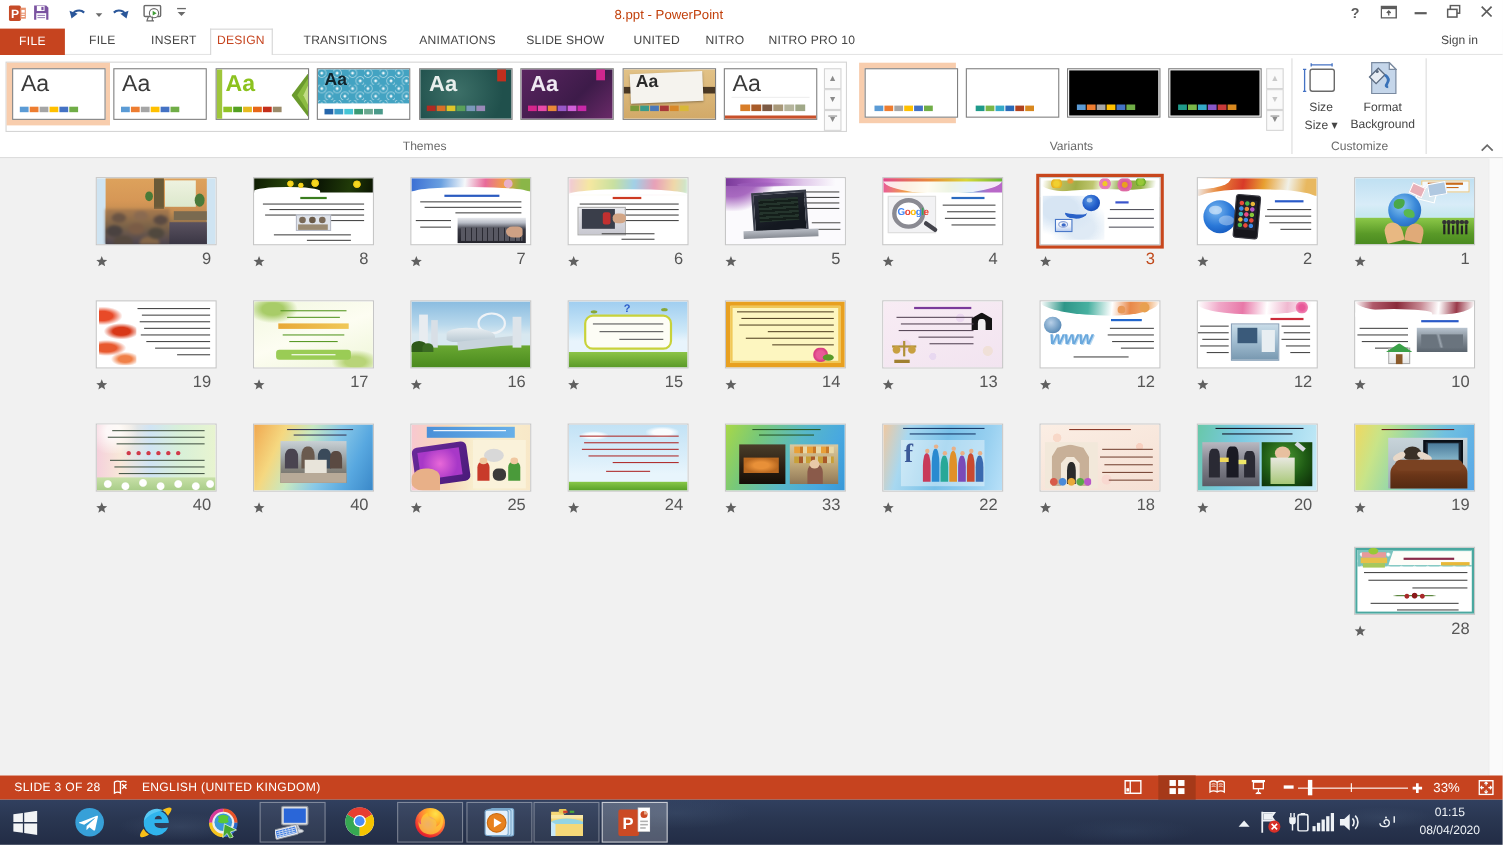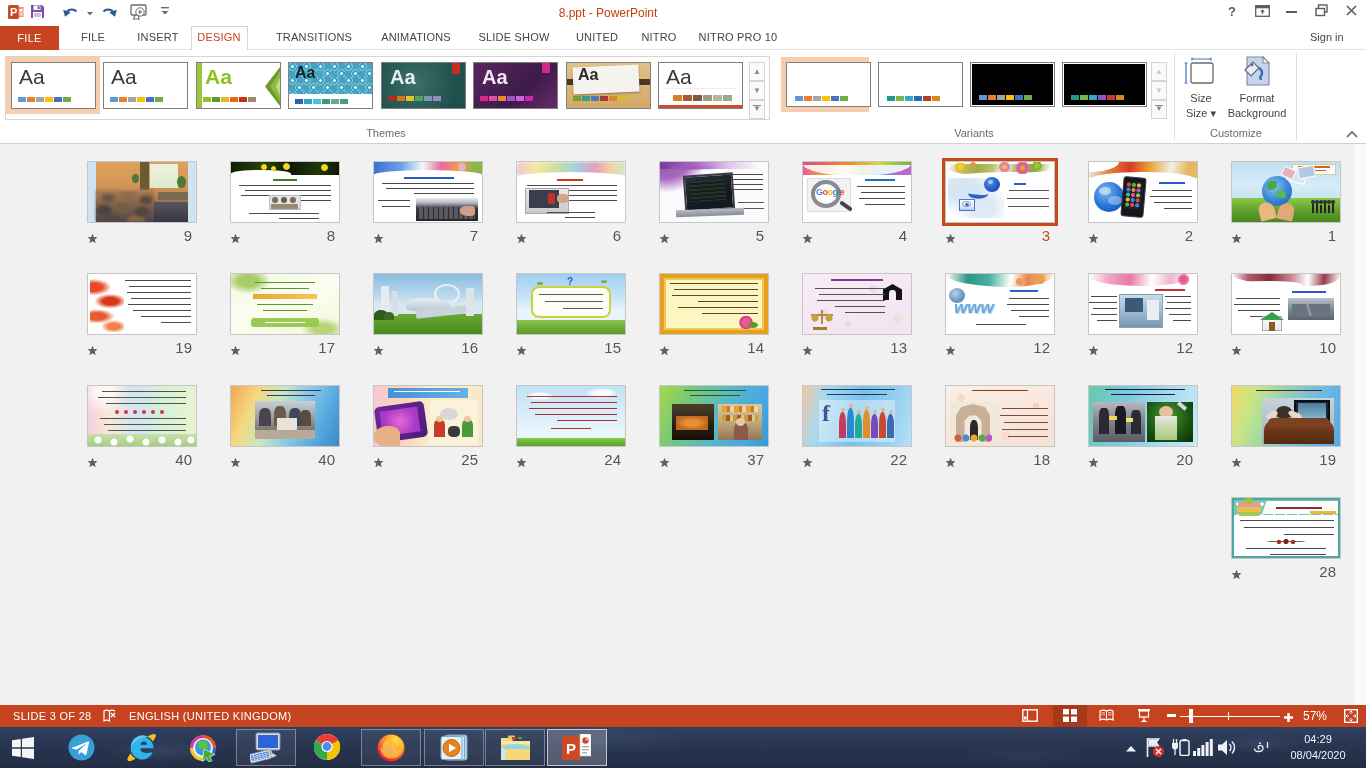--- a/index.html
+++ b/index.html
@@ -649,21 +649,21 @@
     <i style="left:16px;top:30px;width:32px;height:14px;background:radial-gradient(ellipse,#e89038 30%,#b86820 70%)"></i>
     <i style="left:58px;top:18px;width:44px;height:36px;background:linear-gradient(180deg,#d8c8a0 0%,#c0a878 50%,#907858 100%)"></i>
     <i style="left:62px;top:20px;width:36px;height:6px;background:repeating-linear-gradient(90deg,#e8a038 0 5px,#c87828 5px 8px,#e8d8a8 8px 12px)"></i>
     <i style="left:62px;top:29px;width:36px;height:6px;background:repeating-linear-gradient(90deg,#c8a038 0 4px,#a85828 4px 8px,#d8c898 8px 11px)"></i>
     <i style="left:74px;top:36px;width:14px;height:18px;background:#8a5a4a;border-radius:40% 40% 0 0"></i>
     <i style="left:76px;top:32px;width:9px;height:8px;background:#e8c8a8;border-radius:50%"></i>
   </div>
 <div class="star" style="left:659px;top:454px"><svg width="11" height="11" viewBox="0 0 24 24">
       <path d="M12 1.5l3 7.4 7.9.5-6.1 5 2 7.7-6.8-4.3-6.8 4.3 2-7.7-6.1-5 7.9-.5z" fill="#606060"></path>
     </svg></div>
-<div class="num" style="left:659px;top:452px;color:#565656">37</div>
+<div class="num" style="left:659px;top:452px;color:#565656">33</div>
 <div class="sl" style="left:802px;top:385px">
     <i style="left:0;top:0;width:108px;height:60px;background:linear-gradient(105deg,#f0c8a0 0%,#a8d8f0 20%,#78c0e8 50%,#98d0f0 80%,#b8e0f8 100%)"></i>
     <i class="tl" style="left:18px;top:3px;width:74px;height:1px;background:#1a3a6a"></i>
     <i class="tl" style="left:24px;top:8px;width:60px;height:1px;background:#1a3a6a"></i>
     <i style="left:16px;top:14px;width:76px;height:42px;background:rgba(255,255,255,.4)"></i>
     <b style="left:19px;top:14px;font-size:24px;font-weight:bold;color:#3b5998;font-family:Liberation Serif,serif">f</b>
     <i style="left:36px;top:26px;width:7px;height:26px;background:#c83a5a;border-radius:45% 45% 0 0"></i>
     <i style="left:44px;top:22px;width:7px;height:30px;background:#2a8ad0;border-radius:45% 45% 0 0"></i>
     <i style="left:52px;top:28px;width:7px;height:24px;background:#28a898;border-radius:45% 45% 0 0"></i>
     <i style="left:60px;top:24px;width:7px;height:28px;background:#e09028;border-radius:45% 45% 0 0"></i>
@@ -784,21 +784,21 @@
     <rect x="2.5" y="2" width="9" height="6" fill="none" stroke="#fff" stroke-width="1.2"></rect>
     <path d="M7 8v3M4.5 12.5h5M7 11l-2.5 1.5M7 11l2.5 1.5" stroke="#fff" stroke-width="1"></path>
   </svg>
 <div style="position:absolute;left:1167px;top:714px;width:9px;height:2.5px;background:#fff"></div>
 <div style="position:absolute;left:1180px;top:715.5px;width:100px;height:1.5px;background:#fff"></div>
 <div style="position:absolute;left:1228px;top:712px;width:1px;height:8px;background:#fff"></div>
 <div style="position:absolute;left:1189px;top:709px;width:4px;height:14px;background:#fff"></div>
 <div style="position:absolute;left:1284px;top:710px;width:9px;height:9px"><svg width="9" height="12" viewBox="0 0 9 12">
       <path d="M4.5 1v9M0 5.5h9" stroke="#fff" stroke-width="2.4"></path>
     </svg></div>
-<div style="position:absolute;left:1303px;top:705px;height:22px;line-height:22px;font-size:12px;color:#fff">57%</div>
+<div style="position:absolute;left:1303px;top:705px;height:22px;line-height:22px;font-size:12px;color:#fff">33%</div>
 <svg class="a" style="left:1344px;top:709px" width="14" height="14" viewBox="0 0 14 14">
     <rect x=".7" y=".7" width="12.6" height="12.6" fill="none" stroke="#fff" stroke-width="1.4"></rect>
     <path d="M7 2v3M7 12V9M5.5 3.5L7 2l1.5 1.5M5.5 10.5L7 12l1.5-1.5M2 7h3M12 7H9M3.5 5.5L2 7l1.5 1.5M10.5 5.5L12 7l-1.5 1.5" stroke="#fff" stroke-width="1"></path>
   </svg>
 <div style="position:absolute;left:0;top:727px;width:1366px;height:41px;background:linear-gradient(180deg,#31405f 0%,#2a3752 40%,#222c45 100%)"></div>
 <div style="position:absolute;left:0;top:727px;width:1366px;height:41px;background:radial-gradient(ellipse 80px 18px at 12% 60%,rgba(90,110,140,.25),transparent 70%),radial-gradient(ellipse 100px 20px at 45% 30%,rgba(70,90,120,.3),transparent 70%),radial-gradient(ellipse 90px 16px at 75% 70%,rgba(60,80,110,.28),transparent 70%),radial-gradient(ellipse 70px 14px at 92% 40%,rgba(80,100,130,.25),transparent 70%)"></div>
 <svg class="a" style="left:12px;top:737px" width="22" height="22" viewBox="0 0 22 22">
     <path d="M0 3.2L8.8 2v8.3H0zM10 1.8L22 0v10.3H10zM0 11.7h8.8v8.3L0 18.8zM10 11.7H22V22L10 20.2z" fill="#f2f4f6"></path>
   </svg>
 <svg class="a" style="left:68px;top:734px" width="27" height="27" viewBox="0 0 27 27">
@@ -916,13 +916,13 @@
     <rect x="16.8" y="0" width="3" height="17" fill="#eef2f6"></rect>
   </svg>
 <svg class="a" style="left:1218px;top:739px" width="18" height="17" viewBox="0 0 18 17">
     <path d="M0 5.5h4l5-4.5v15l-5-4.5H0z" fill="#eef2f6"></path>
     <path d="M11.5 5a5 5 0 0 1 0 7M14 2.5a8.5 8.5 0 0 1 0 12" stroke="#eef2f6" stroke-width="1.5" fill="none"></path>
   </svg>
 <svg class="a" style="left:1253px;top:739px" width="16" height="16" viewBox="0 0 16 16">
     <path d="M14.5 3v6M1.5 9.5c0 2 1.8 3 4 3 2.6 0 4.5-1.3 4.5-3.6 0-1.6-1.2-2.6-2.6-2.6-1.2 0-2.2.8-2.2 2 0 .9.6 1.6 1.6 1.6" fill="none" stroke="#eef2f6" stroke-width="1.3"></path>
     <circle cx="7" cy="4.2" r=".9" fill="#eef2f6"></circle>
   </svg>
-<div style="position:absolute;left:1280px;top:733px;width:76px;height:13px;text-align:center;font-size:11px;color:#eef2f6;line-height:13px">04:29</div>
+<div style="position:absolute;left:1280px;top:733px;width:76px;height:13px;text-align:center;font-size:11px;color:#eef2f6;line-height:13px">01:15</div>
 <div style="position:absolute;left:1280px;top:749px;width:76px;height:13px;text-align:center;font-size:11px;color:#eef2f6;line-height:13px">08/04/2020</div>
 </body></html>

